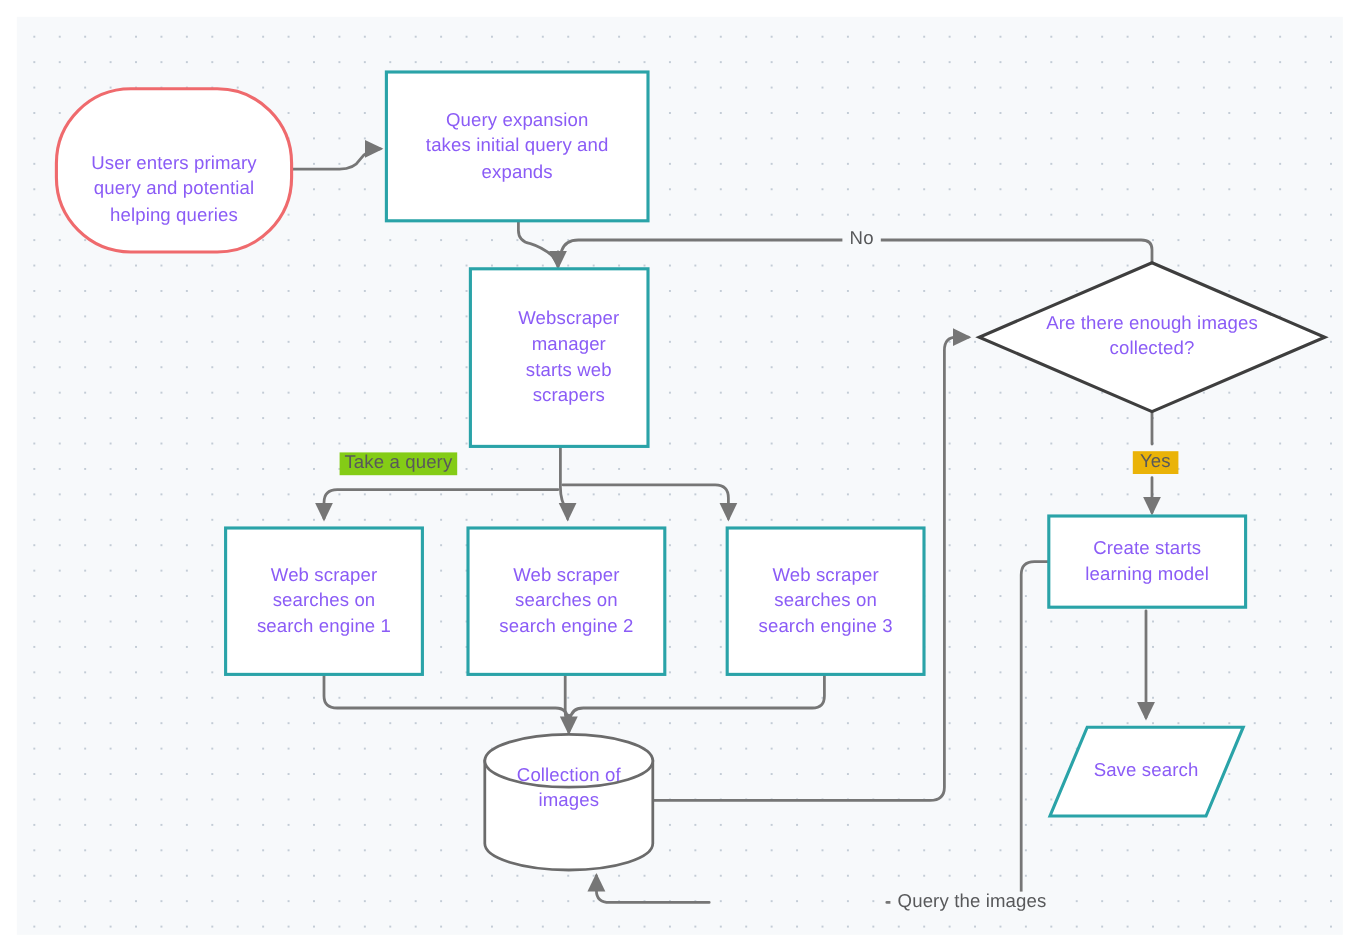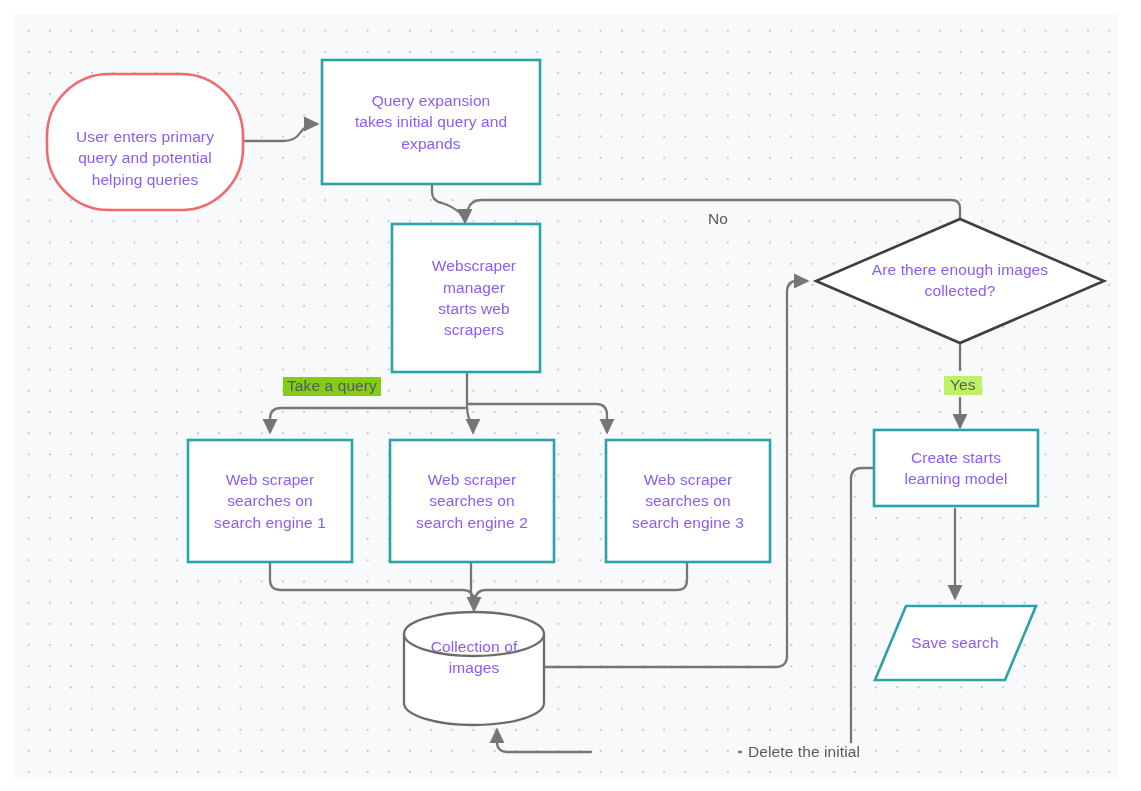--- a/index.html
+++ b/index.html
@@ -150,19 +150,19 @@
 images</div>
 
 <div class="node-label" style="left:846px; top:250px; width:228px; height:60px;">Are there enough images
 collected?</div>
 
 <div class="node-label" style="left:876px; top:432px; width:160px; height:72px;">Create starts
 learning model</div>
 
 <div class="node-label" style="left:880px; top:610px; width:150px; height:66px;">Save search</div>
 
-<div class="edge-label" style="left:702px; top:190px; background:#f7f9fb; padding:0 6px;margin-top:20px;">No</div>
+<div class="edge-label" style="left:702px; top:190px; background:#f7f9fb; padding:0 6px;">No</div>
 
-<div class="edge-label" style="left:944px; top:376px; background:#bef264; padding:0 6px;">Yes</div>
+<div class="edge-label" style="left:944px; top:376px; background:#eab308; padding:0 6px;">Yes</div>
 
 <div class="edge-label" style="left:283px; top:377px; background:#84cc16; padding:0 4px;">Take a query</div>
 
-<div class="edge-label" style="left:742px; top:743px; background:#f7f9fb; padding:0 6px;">Delete the initial</div>
+<div class="edge-label" style="left:742px; top:743px; background:#f7f9fb; padding:0 6px;">Query the images</div>
 
 </body></html>

